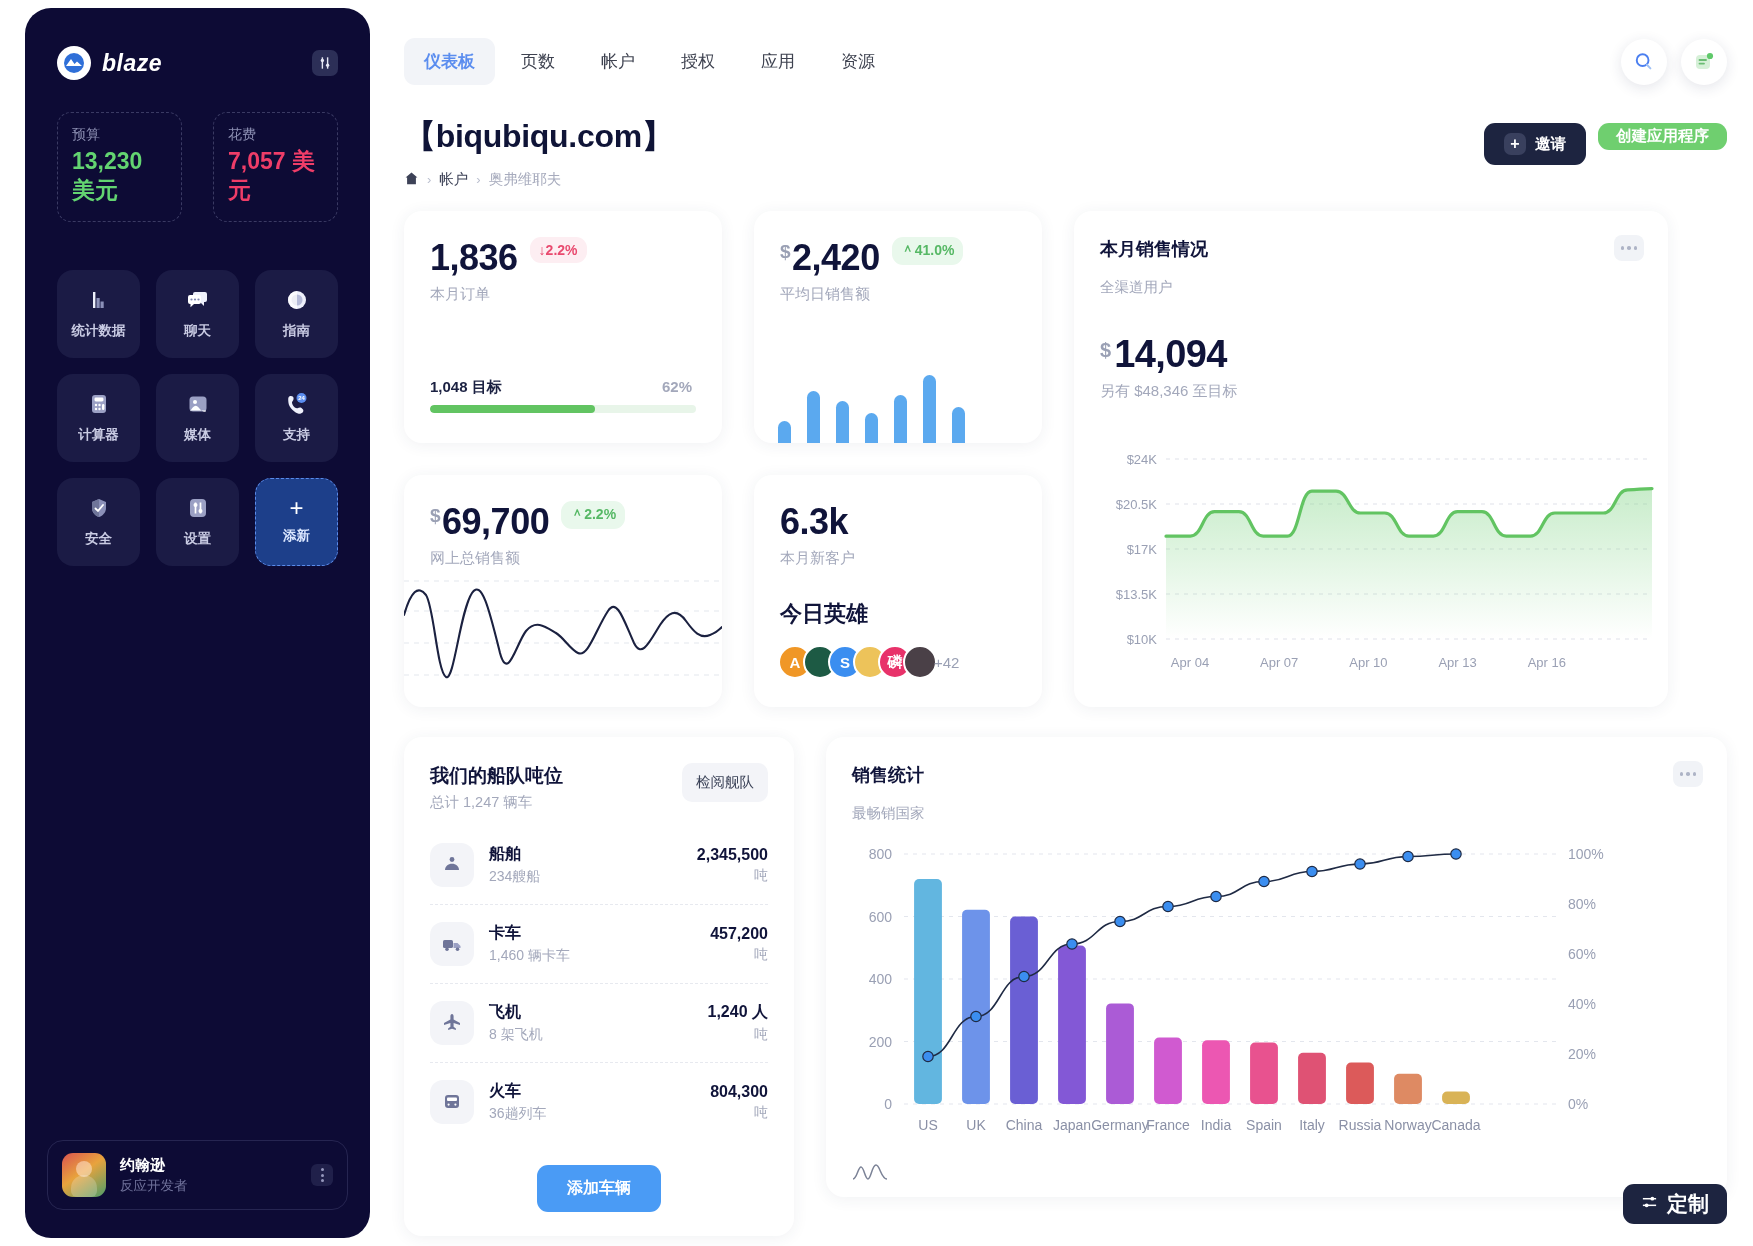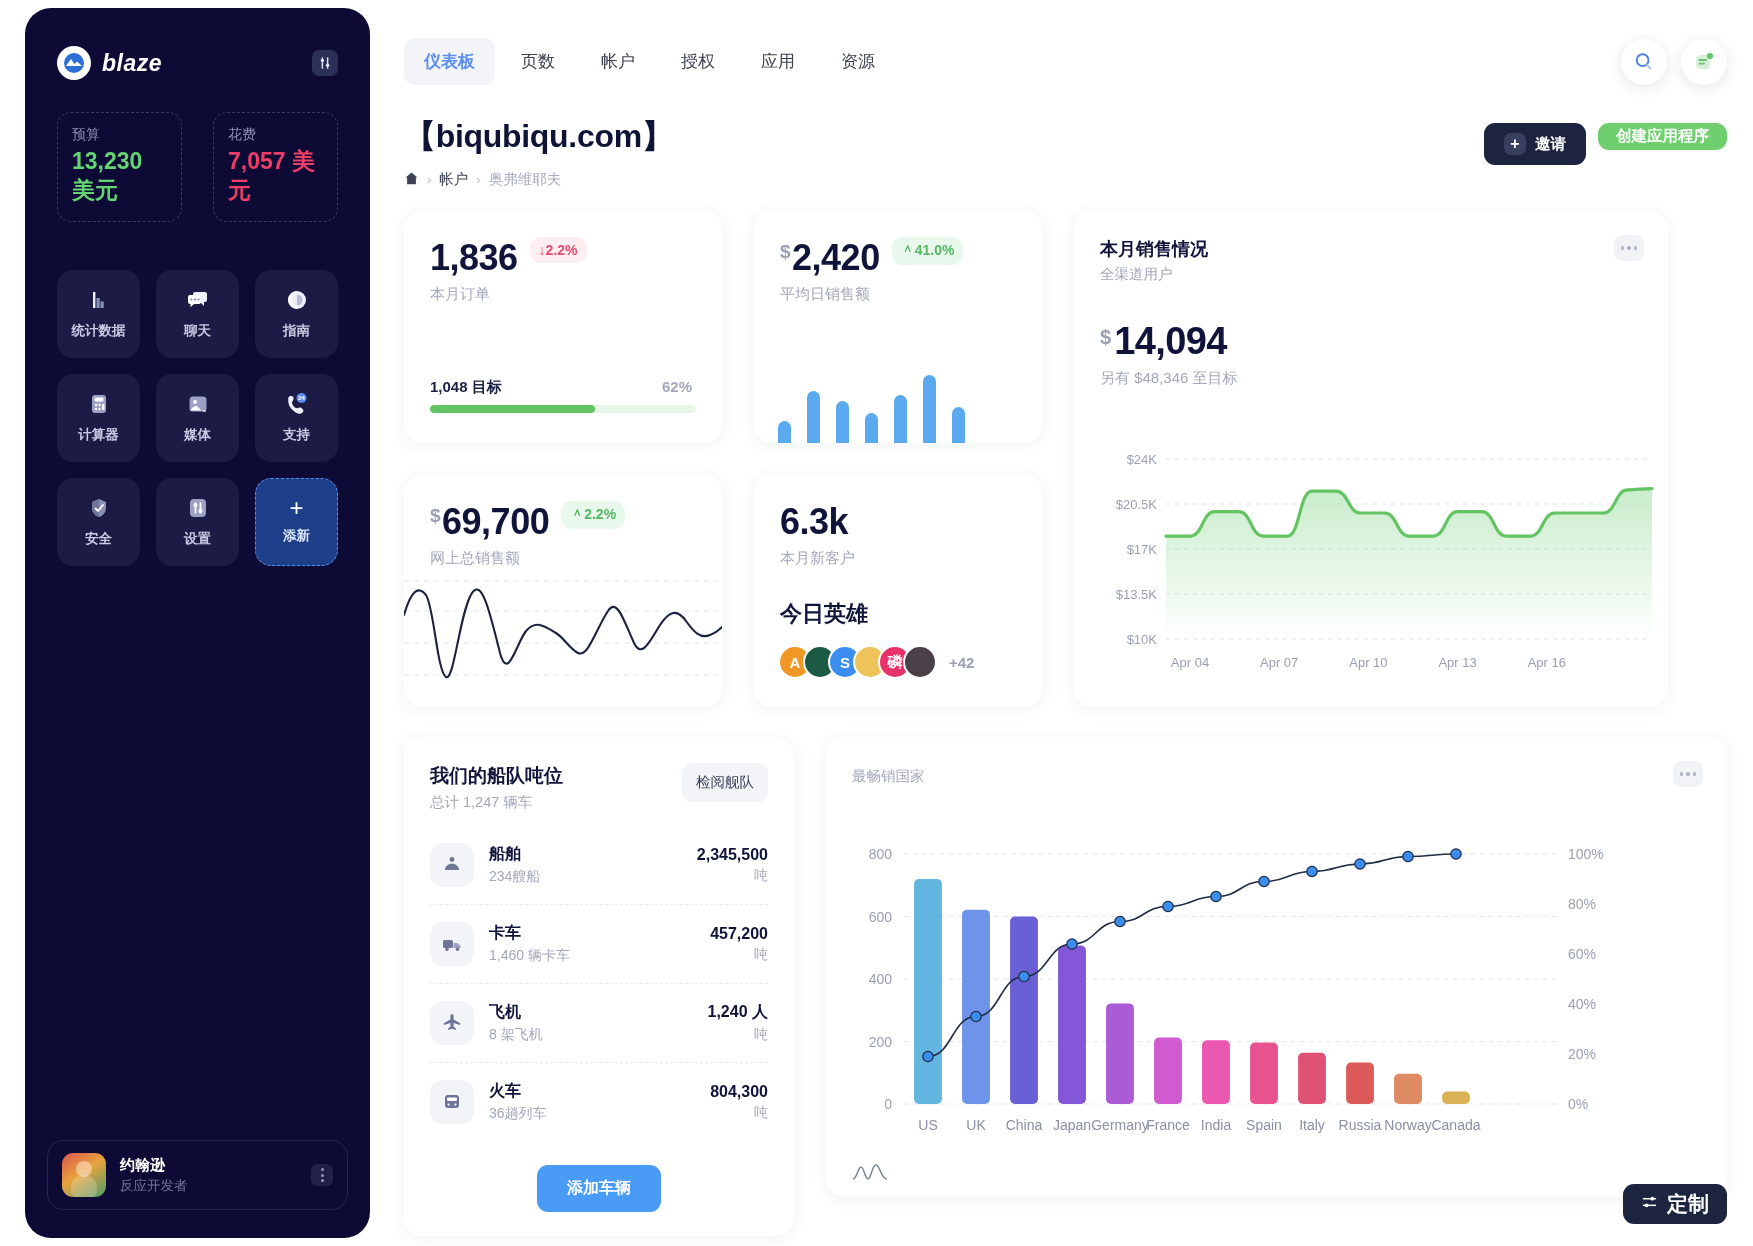--- a/index.html
+++ b/index.html
@@ -122,28 +122,28 @@
   .minibars { position: absolute; left: 24px; right: 18px; bottom: 0; height: 76px;
               display: flex; align-items: flex-end; gap: 16px; }
   .minibars span { width: 13px; background: #5ba9ef; border-radius: 7px 7px 0 0; display:block;}
 
   .heroes-title { position: absolute; left: 26px; bottom: 78px; font-size: 22px;
                   font-weight: 700; color: #10143a; }
   .heroes { position: absolute; left: 24px; bottom: 28px; display: flex; align-items: center; }
   .hero { width: 34px; height: 34px; border-radius: 50%; margin-right: -9px;
           display: flex; align-items: center; justify-content: center;
           color: #fff; font-weight: 700; font-size: 15px; border: 2px solid #fff; }
-  .hero-more { margin-left: 21px; font-size: 15px; color: #9aa0b4; font-weight: 700; }
+  .hero-more { margin-left: 6px; font-size: 15px; color: #9aa0b4; font-weight: 400; }
 
   .spark { position: absolute; left: 0; right: 0; bottom: 8px; height: 150px; }
 
   
   .sales-card { width: 594px; height: 496px; padding: 26px 26px 14px 26px; position: relative; }
   .sc-title { font-size: 18px; font-weight: 700; color: #10143a; }
-  .sc-sub { font-size: 14.5px; color: #a3a8bb; margin-top: 4px; }
+  .sc-sub { font-size: 14.5px; color: #a3a8bb; margin-top: 17px; }
   .dots-h { position: absolute; right: 24px; top: 24px; width: 30px; height: 26px;
             border-radius: 8px; background: #f1f3f7; display:flex;align-items:center;
             justify-content:center;gap:3px; cursor:pointer;}
   .dots-h i { width:3.5px;height:3.5px;border-radius:50%;background:#aeb4c6;display:block;}
   .sc-big { display: flex; align-items: flex-start; margin-top: 36px; }
   .sc-cur { font-size: 20px; color: #9aa0b4; font-weight: 600; margin-top: 6px; margin-right: 3px;}
   .sc-amt { font-size: 38px; font-weight: 700; color: #10143a; letter-spacing: -.6px; }
   .sc-note { font-size: 15px; color: #a3a8bb; margin-top: 6px; }
 
   
@@ -578,20 +578,21 @@
           <div class="fi-right">
             <div class="fi-val">804,300</div>
             <div class="fi-unit">吨</div>
           </div>
         </div>
       </div>
       <button class="btn-blue">添加车辆</button>
     </div>
 
     <div class="card stat-card">
+      <div class="sc-title">销售统计</div>
       <div class="sc-sub">最畅销国家</div>
       <span class="dots-h">
           <i></i>
           <i></i>
           <i></i>
         </span>
       <svg id="paretoChart" width="770" height="345" viewBox="0 0 770 345" style="position:absolute;left:16px;bottom:16px">
           <line x1="62" x2="716" y1="268" y2="268" stroke="#e3e6ed" stroke-width="1.1" stroke-dasharray="4 5"></line>
           <text x="50" y="273" text-anchor="end" font-size="14" fill="#9aa0b4" font-family="Liberation Sans, sans-serif">0</text>
           <line x1="62" x2="716" y1="205.5" y2="205.5" stroke="#e3e6ed" stroke-width="1.1" stroke-dasharray="4 5"></line>

